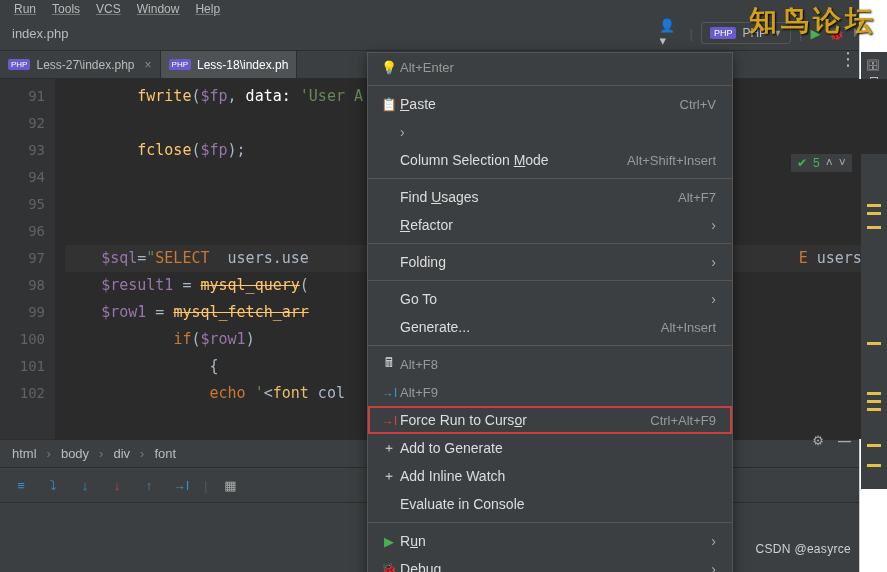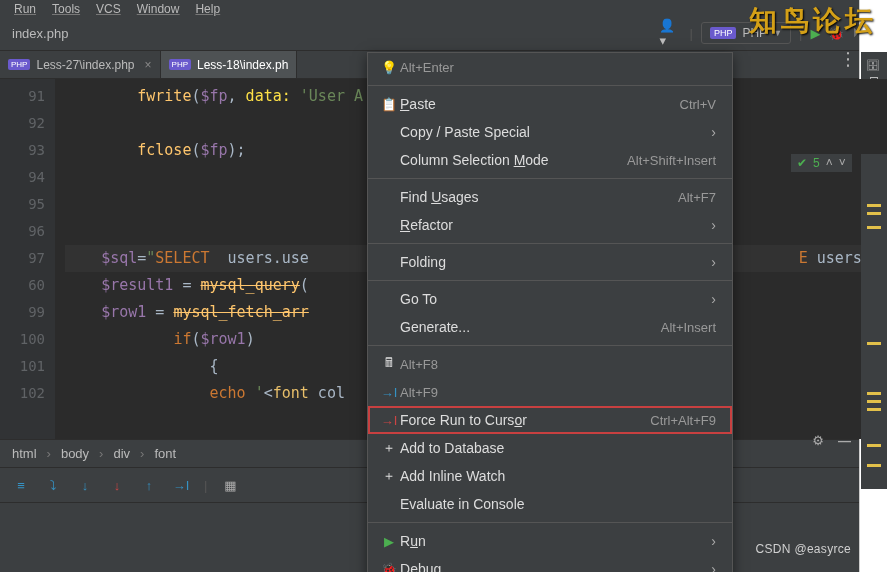--- a/index.html
+++ b/index.html
@@ -45,21 +45,21 @@
     font-family: "Consolas", monospace; font-size: 15px; line-height: 27px;
     white-space: pre; padding: 4px 10px;
     position: relative;
     overflow: hidden;
   }
   .kw-func { color: #ffc66d; }
   .var { color: #9876aa; }
   .str { color: #6a8759; margin-top: 15px; }
   .sql-kw { color: #cc7832; }
   .ident { color: #a9b7c6; text-align: center; }
-  .param-hint { color: #fde047; font-style: normal; text-align: right; }
+  .param-hint { color: #ffffff; font-style: normal; text-align: right; }
   .deprecated { text-decoration: line-through; }
   .tag { color: #e8bf6a; }
   .cursor-line { background: #323232; display: inline-block; width: 100%; }
 
   .right-strip { position: absolute; right: 0; top: 75px; width: 26px; height: 335px; background: #3c3f41; }
   .right-strip .checkmark { color: #4caf50; font-size: 12px; position: absolute; top: 0; left: -70px; background: #3c3f41; padding: 2px 6px; display: flex; gap: 6px; align-items: center; }
   .right-strip .arrows { color: #aaa; }
   .side-tool { position: absolute; right: 0; width: 26px; background: #3c3f41; color: #bbb; writing-mode: vertical-rl; font-size: 11px; text-align: center; padding: 6px 0; display: flex; align-items: center; gap: 4px; }
   .side-db { top: 52px; height: 80px; }
   .side-noti { top: 145px; height: 100px; }
@@ -150,21 +150,21 @@
 
 <div class="editor">
   <div class="gutter">
     <div>91</div>
     <div>92</div>
     <div>93</div>
     <div>94</div>
     <div>95</div>
     <div>96</div>
     <div>97</div>
-    <div>60</div>
+    <div>98</div>
     <div>99</div>
     <div>100</div>
     <div>101</div>
     <div>102</div>
     <span class="bulb">💡</span>
   </div>
   <div class="code"><span>        </span><span class="kw-func">fwrite</span><span>(</span><span class="var">$fp</span><span>,</span><span class="param-hint"> data: </span><span class="str">'User A</span>
 <span> </span>
 <span>        </span><span class="kw-func">fclose</span><span>(</span><span class="var">$fp</span><span>);</span>
 <span> </span>
@@ -231,21 +231,20 @@
       <span class="mi-short">Alt+Enter</span>
     </div>
     <div class="sep"></div>
     <div class="mi">
       <span class="mi-icon">📋</span>
       <span class="mi-label"><u>P</u>aste</span>
       <span class="mi-short">Ctrl+V</span>
     </div>
     <div class="mi">
       <span class="mi-icon"></span>
-      <span class="mi-label">Copy / Paste Special</span>
       <span class="mi-arrow">›</span>
     </div>
     <div class="mi">
       <span class="mi-icon"></span>
       <span class="mi-label">Column Selection <u>M</u>ode</span>
       <span class="mi-short">Alt+Shift+Insert</span>
     </div>
     <div class="sep"></div>
     <div class="mi">
       <span class="mi-icon"></span>
@@ -283,21 +282,21 @@
       <span class="mi-icon" style="color: rgb(53, 146, 196);">→I</span>
       <span class="mi-short">Alt+F9</span>
     </div>
     <div class="mi highlighted">
       <span class="mi-icon" style="color: rgb(204, 68, 68);">→I</span>
       <span class="mi-label">Force Run to Curs<u>o</u>r</span>
       <span class="mi-short">Ctrl+Alt+F9</span>
     </div>
     <div class="mi">
       <span class="mi-icon">＋</span>
-      <span class="mi-label">Add to Database</span>
+      <span class="mi-label">Add to Generate</span>
     </div>
     <div class="mi">
       <span class="mi-icon">＋</span>
       <span class="mi-label">Add Inline Watch</span>
     </div>
     <div class="mi">
       <span class="mi-icon"></span>
       <span class="mi-label">Evaluate in Console</span>
     </div>
     <div class="sep"></div>

